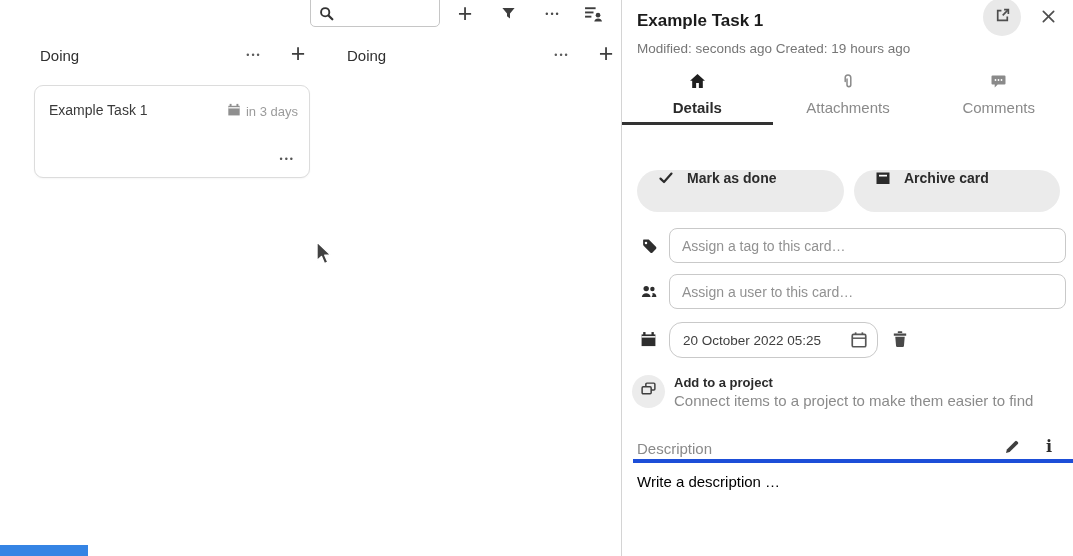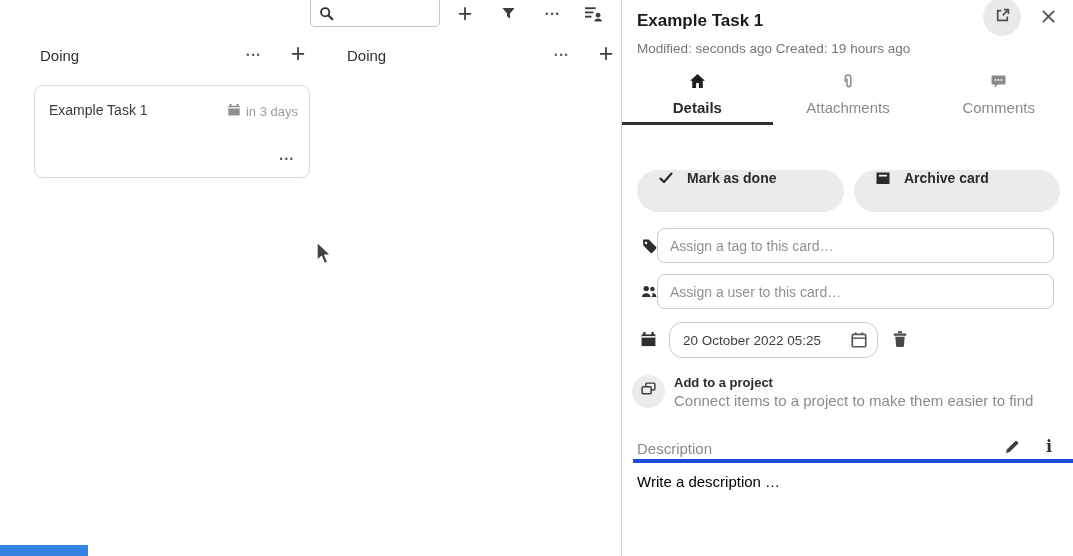--- a/index.html
+++ b/index.html
@@ -55,21 +55,21 @@
   .tab.active .tab-ico { color:#1f1f1f; }
   .tab-ico { height:17px; }
 
   .pill { position:absolute; top:170px; height:42px; border-radius:21px; background:#ebebeb;
     display:flex; align-items:flex-start; gap:13px; padding-left:21px; color:#2b2b2b; }
   .pill .pill-label { font-size:14px; font-weight:700; }
   .pill-done { left:15px; width:207px; }
   .pill-archive { left:232px; width:206px; }
 
   .row-ico { position:absolute; color:#2e2e2e; }
-  .tin { position:absolute; left:35px; width:397px; height:35px; border:1px solid #c9c9c9;
+  .tin { position:absolute; left:47px; width:397px; height:35px; border:1px solid #c9c9c9;
     border-radius:8px; background:#fff; font-size:14px; color:#444; padding:0 12px; outline:none; }
   .tin::placeholder { color:#919191; }
 
   .date-box { position:absolute; left:47px; top:322px; width:209px; height:36px;
     border:1px solid #c9c9c9; border-radius:13px; background:#fff; display:flex; align-items:center; }
   .date-text { margin-left:13px; font-size:13.5px; color:#3f3f3f; flex:1; }
   .date-pick { margin-right:9px; color:#565656; display:flex; }
   .trash-btn { position:absolute; left:269px; top:330px; color:#494949; }
 
   .proj-circle { position:absolute; left:10px; top:375px; width:33px; height:33px; border-radius:50%;

